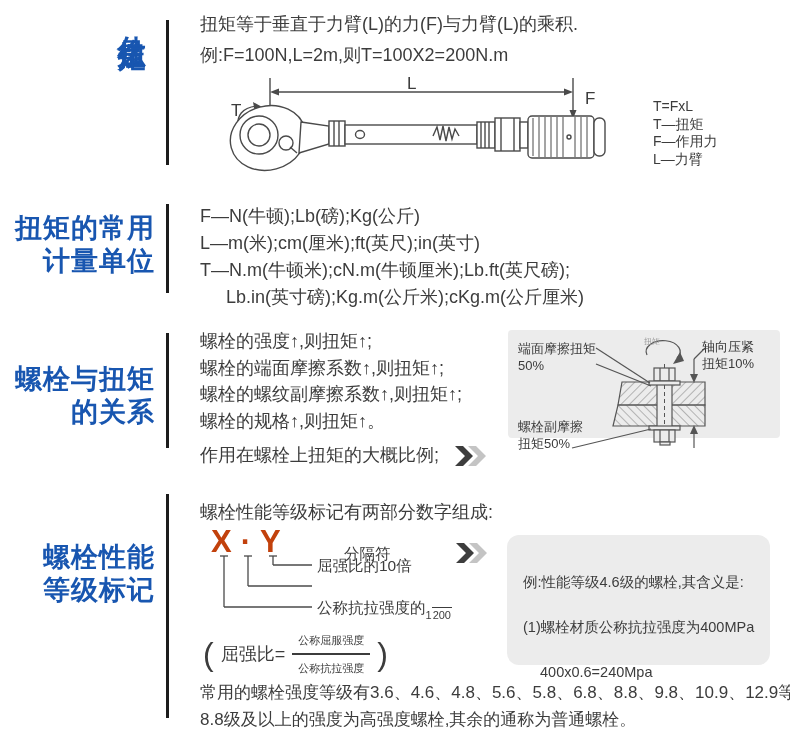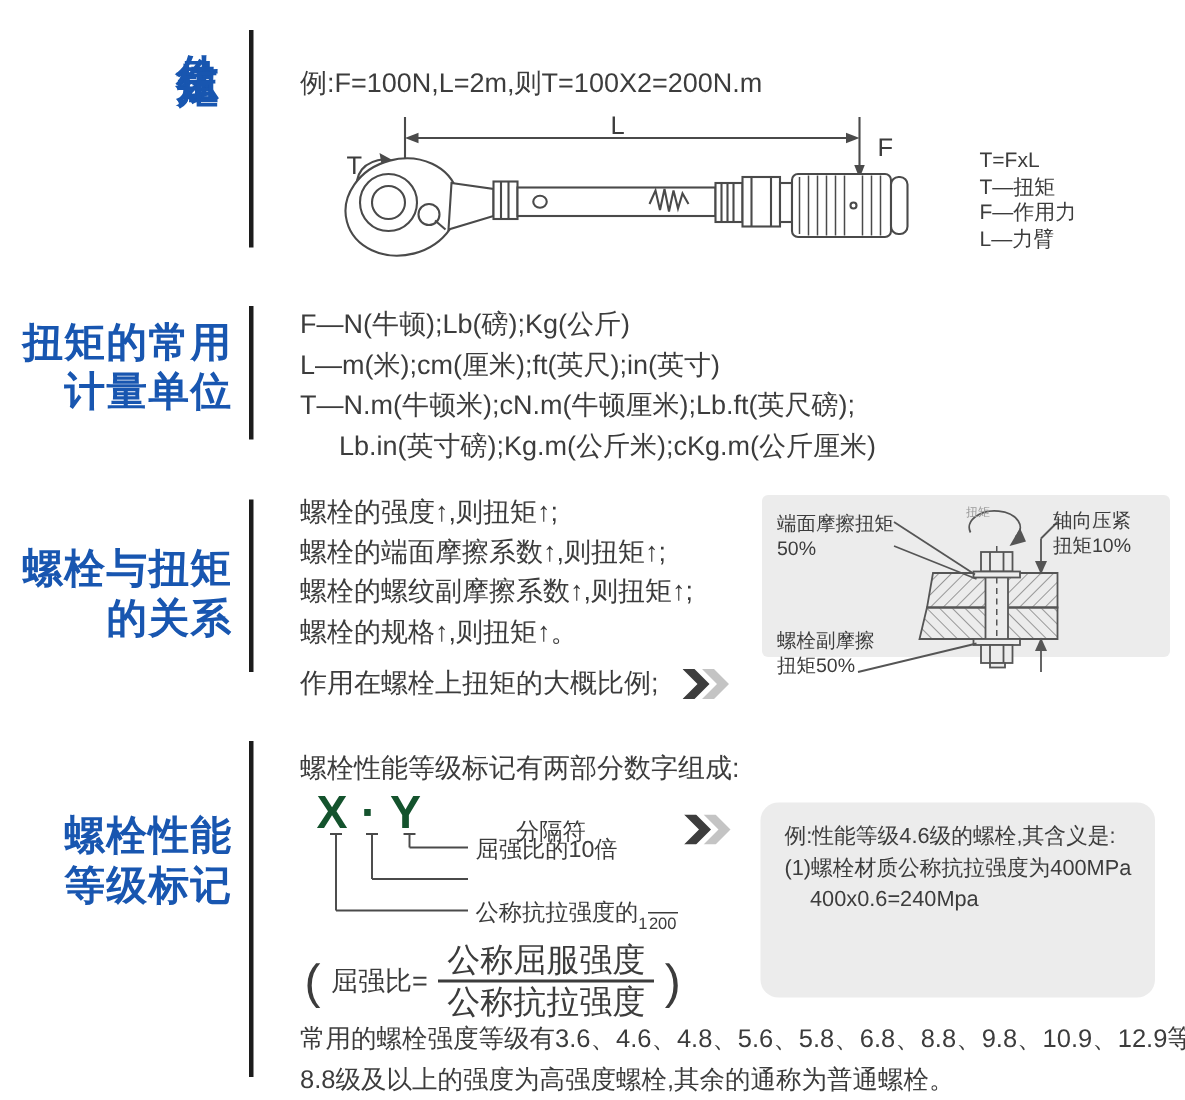--- a/index.html
+++ b/index.html
@@ -25,51 +25,52 @@
   .legend div{white-space:nowrap;}
   .dimlabel{position:absolute; font-size:17px; color:#3c3c3c;}
   .panel{
     position:absolute; left:508px; top:330px; width:272px; height:108px;
     background:#ececec; border-radius:4px;
   }
   .panel .plabel{position:absolute; font-size:13px; line-height:17px; color:#3c3c3c; white-space:nowrap;}
   .panel .tiny{position:absolute; font-size:8px; color:#999999; white-space:nowrap;}
   .xy{
     position:absolute; left:211px; top:524px; font-size:31px; font-weight:bold;
-    letter-spacing:9px; color:#14532d; white-space:nowrap;
+    letter-spacing:9px; color:#c2410c; white-space:nowrap;
   }
   .callout{position:absolute; left:317px; font-size:15.5px; color:#3c3c3c; white-space:nowrap;}
   .frac{display:inline-block; vertical-align:-6px; text-align:center; font-size:11px; line-height:11px;}
   .frac .den{border-top:1px solid #3c3c3c; padding:1px 1px 0 1px;}
   .ratio{
     position:absolute; left:203px; top:630px; display:flex; align-items:center;
     gap:7px; font-size:18px; color:#3c3c3c; white-space:nowrap;
   }
   .ratio .paren{font-size:32px; font-weight:300; color:#3c3c3c;}
-  .bigfrac{text-align:center; font-size:22px; line-height:20px;}
+  .bigfrac{text-align:center; font-size:11px; line-height:20px;}
   .bigfrac .num{padding:0 6px 3px 6px; border-bottom:2px solid #3c3c3c;}
   .bigfrac .den{padding-top:3px;}
   .example{
     position:absolute; left:507px; top:535px; width:263px; height:130px;
     background:#ececec; border-radius:12px; padding:13px 0 0 16px;
     box-sizing:border-box; font-size:14.5px; line-height:21px; color:#3c3c3c;
   }
-  .example div{white-space:nowrap;}
+  .example div{white-space:nowrap;margin-top:24px;}
   .example div.indent{padding-left:17px;}
   .footer-line{position:absolute; left:200px; font-size:17px; color:#3c3c3c; white-space:nowrap;}
   svg{display:block;}
 </style>
 </head>
 <body>
 
 <div id="page">
 
   <div class="vert-head">什么是扭矩</div>
   <div class="vline" style="top:20px;height:145px;"></div>
 
+  <div class="tline" style="top:12px;">扭矩等于垂直于力臂(L)的力(F)与力臂(L)的乘积.</div>
   <div class="tline" style="top:43px;">例:F=100N,L=2m,则T=100X2=200N.m</div>
 
   <svg class="abs" style="left:183px;top:72px;" width="460" height="112" viewBox="0 0 460 112">
     <g stroke="#4a4a4a" stroke-width="1.4" fill="none">
 
       <line x1="87" y1="6" x2="87" y2="38"></line>
       <line x1="390" y1="6" x2="390" y2="44"></line>
       <line x1="90" y1="20" x2="387" y2="20"></line>
       <polygon points="87,20 96,16.5 96,23.5" fill="#4a4a4a" stroke="none"></polygon>
       <polygon points="390,20 381,16.5 381,23.5" fill="#4a4a4a" stroke="none"></polygon>

